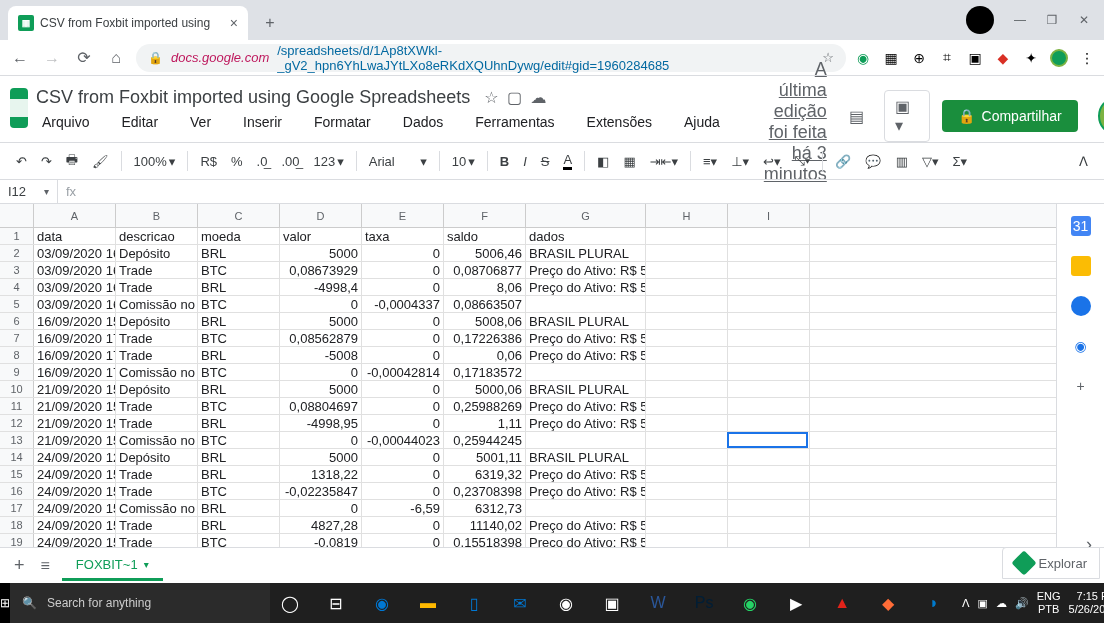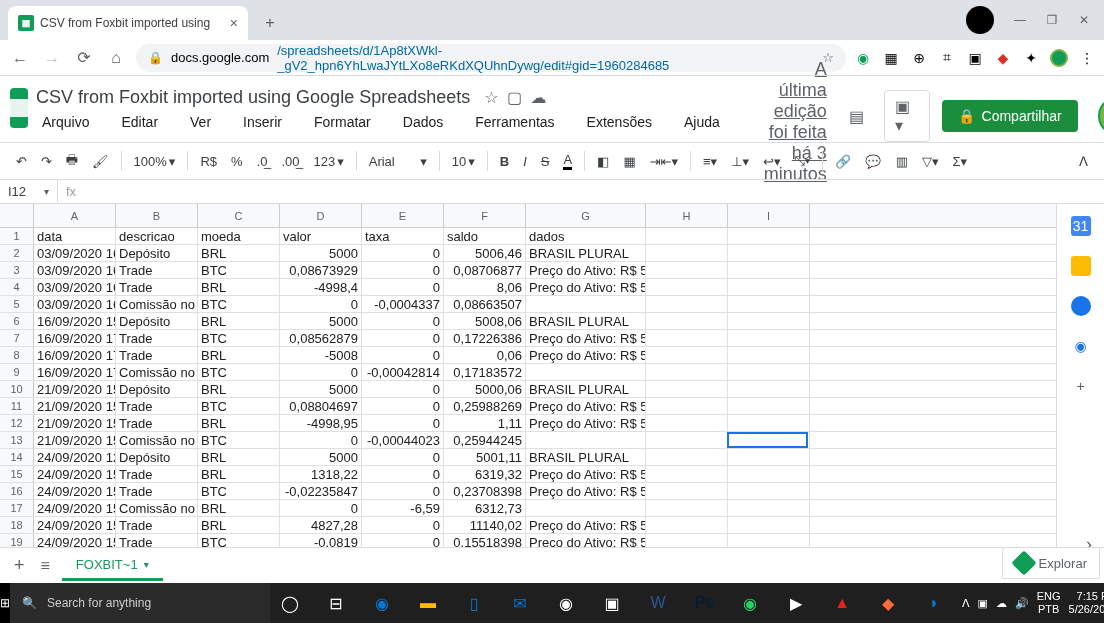--- a/index.html
+++ b/index.html
@@ -12,21 +12,21 @@
 .tab-close { margin-left: auto; color: #5f6368; font-size: 14px; }
 .new-tab { width: 28px; height: 28px; display: flex; align-items: center; justify-content: center; color: #5f6368; font-size: 16px; margin-left: 8px; margin-bottom: 3px; }
 .win-controls { margin-left: auto; display: flex; gap: 4px; padding-right: 6px; padding-bottom: 6px; align-items: center;}
 .win-controls span { width: 28px; height: 28px; display:flex;align-items:center;justify-content:center;font-size:12px;color:#5f6368;}
 .rec-dot{width:10px;height:10px;border-radius:50%;background:#000;margin-right:8px;}
 
 .browser-bar { background: #fff; height: 36px; display: flex; align-items: center; padding: 0 8px; gap: 8px; border-bottom: 1px solid #dadce0;}
 .nav-btn { width: 24px; height: 24px; display:flex;align-items:center;justify-content:center;color:#5f6368;font-size:16px;}
 .url-bar { flex: 1; height: 28px; background: #f1f3f4; border-radius: 14px; display: flex; align-items: center; padding: 0 12px; font-size: 13px; color: #5f6368; gap: 8px;}
 .url-bar .secure{font-size:12px;}
-.url-text{color:#000000;}
+.url-text{color:#be185d;font-style:italic;}
 .ext-icons{display:flex;gap:10px;align-items:center;}
 .ext-icons span{width:18px;height:18px;display:flex;align-items:center;justify-content:center;font-size:14px;}
 .star{color:#5f6368;}
 .avatar-br{width:24px;height:24px;border-radius:50%;background:#0f9d58;border:2px solid #7cb342;}
 
 
 .sheets-header { padding: 8px 16px 0 10px; display: flex; align-items: flex-start; gap: 8px;}
 .sheets-logo { width: 40px; height: 40px; background: #0f9d58; border-radius: 4px; margin-top:4px; position:relative; display:flex;align-items:center;justify-content:center;}
 .sheets-logo::after{content:"";width:18px;height:18px;background:#fff;opacity:0.9;}
 .sheets-title-area { flex: 1; }

